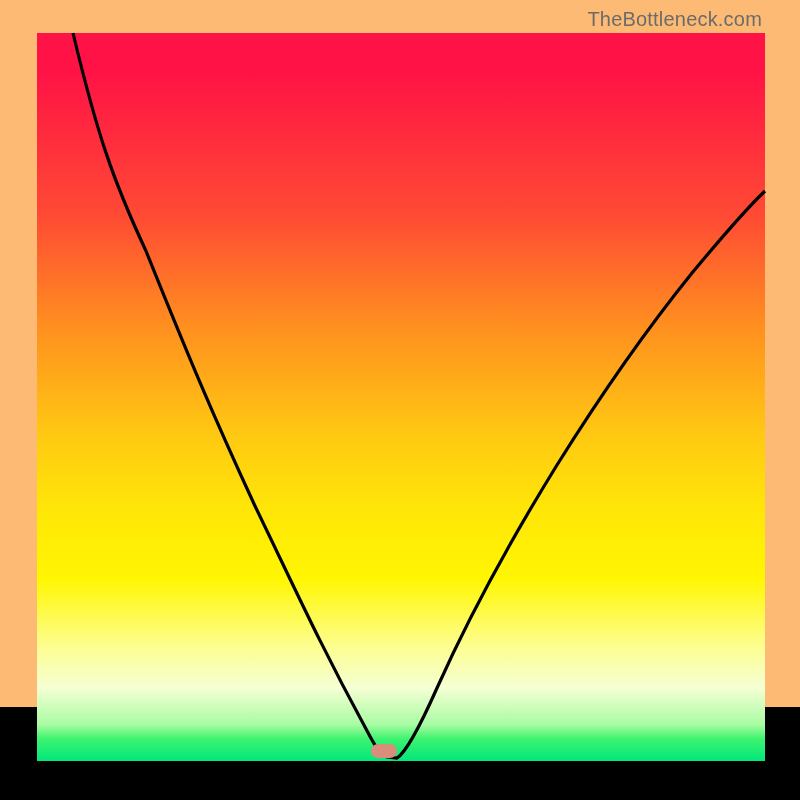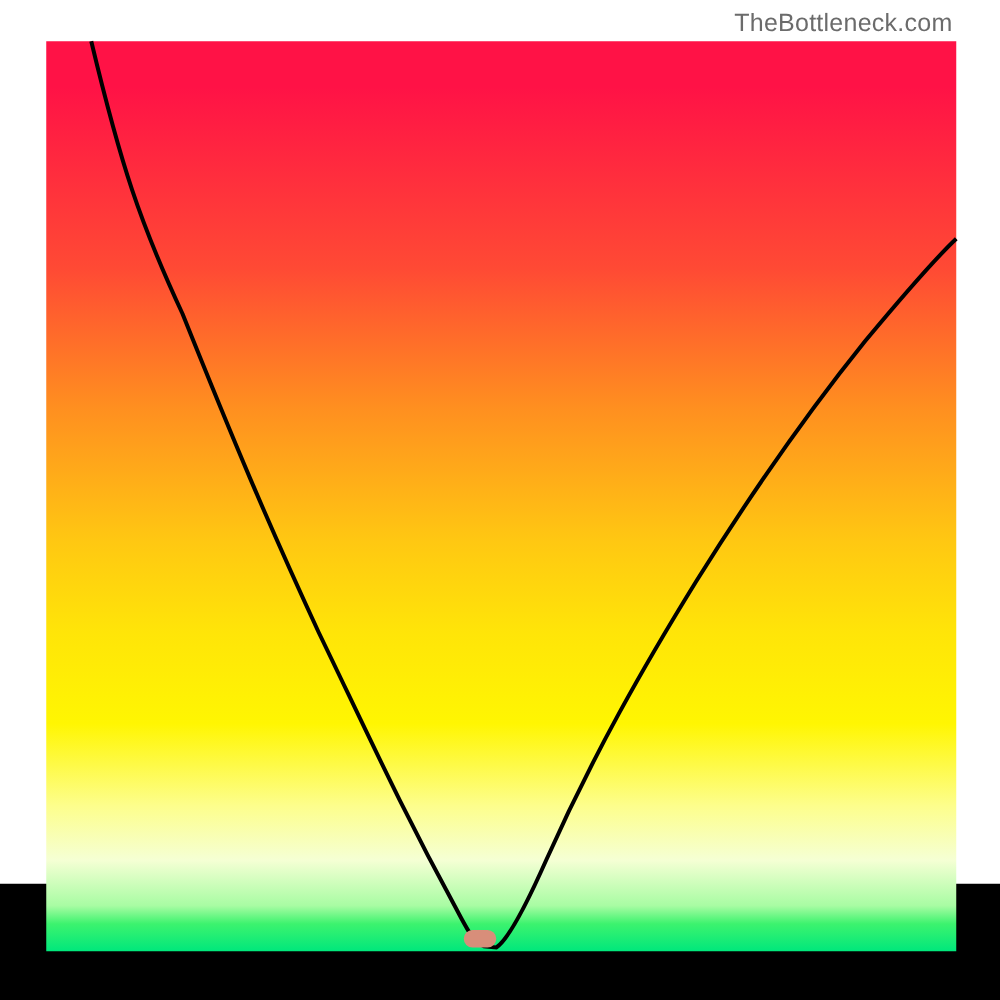--- a/index.html
+++ b/index.html
@@ -7,21 +7,21 @@
     padding: 0;
     width: 800px;
     height: 800px;
     background: #000;
     overflow: hidden;
   }
   .frame {
     width: 800px;
     height: 707px;
     position: relative;
-    background: #ffffff;
+    background: #fdba74;
   }
   .plot-area {
     position: absolute;
     left: 37px;
     top: 33px;
     width: 728px;
     height: 728px;
     background: linear-gradient(
       to bottom,
       #ff1246 0%,

